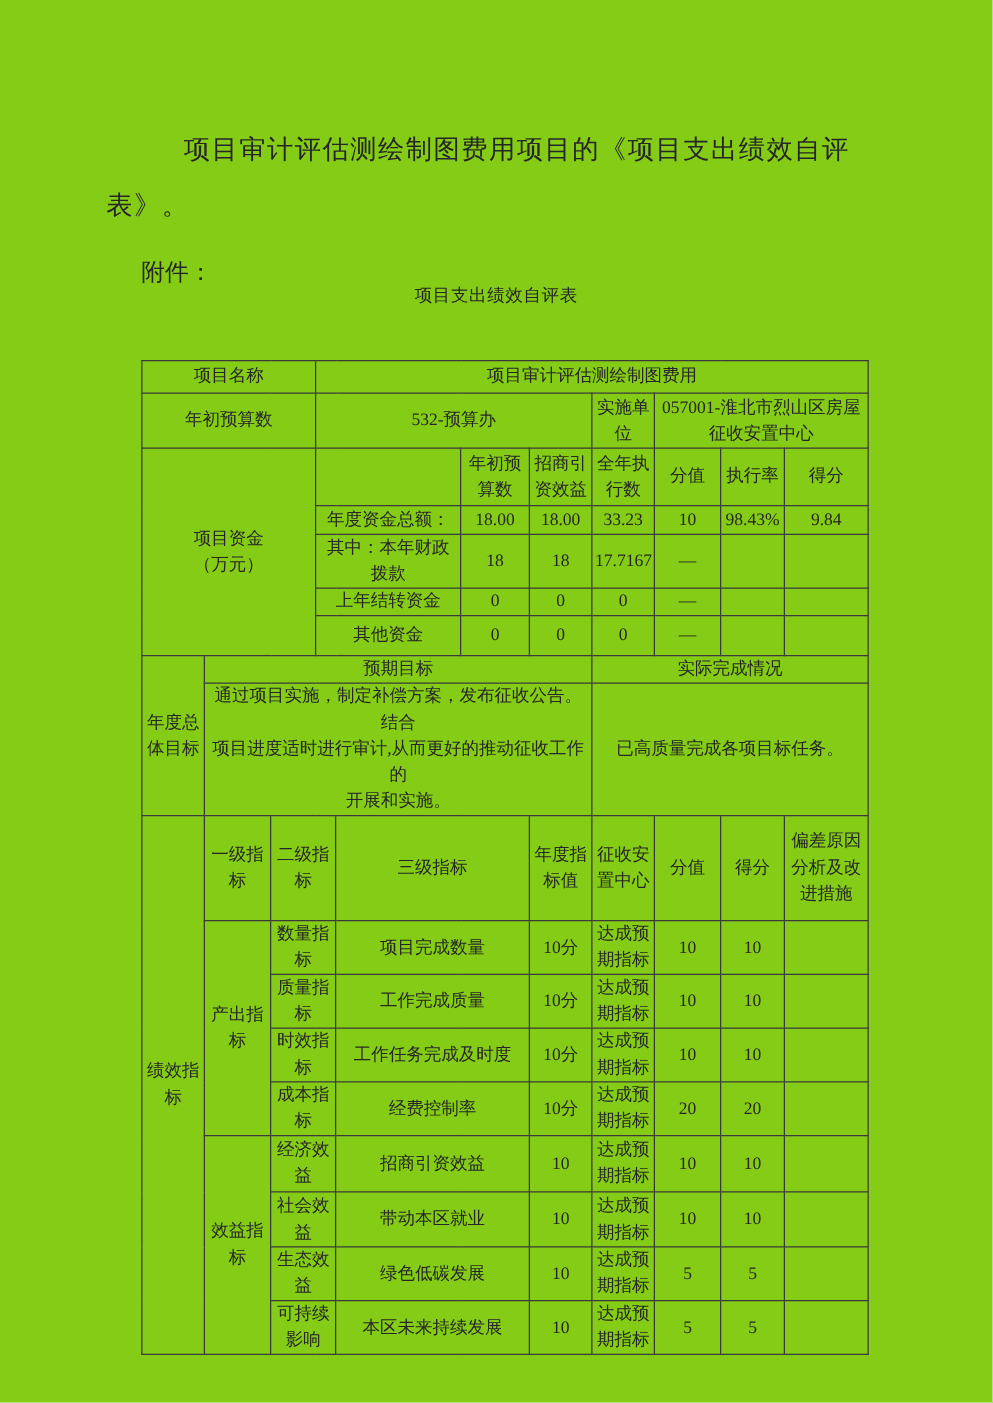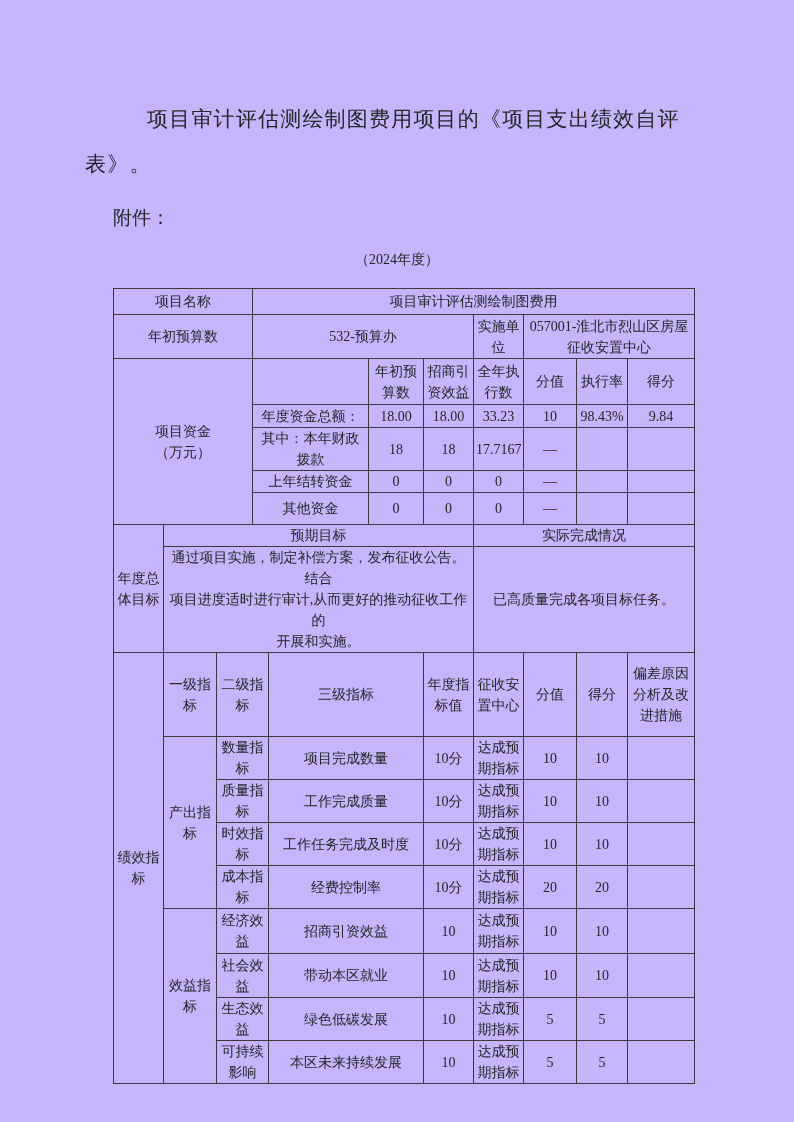--- a/index.html
+++ b/index.html
@@ -1,21 +1,21 @@
 <!DOCTYPE html>
 <html><head>
 <meta charset="utf-8">
 <style>
   * { box-sizing: border-box; margin: 0; padding: 0; }
   html, body { background: #e9e9e9; }
   .page {
     position: relative;
     width: 794px; height: 1122px;
     margin: 0 auto;
-    background: #c4b5fd;
+    background: #84cc16;
     font-family: "Liberation Serif", "DejaVu Serif", serif;
     color: #262626;
     overflow: hidden;
   }
   .heading {
     position: absolute; top: 97px; left: 85px; width: 606px;
     font-size: 21px; line-height: 45px; letter-spacing: 1.2px;
   }
   .heading .line1 { text-indent: 62px; }
   .attachment {
@@ -51,21 +51,21 @@
 <body>
 
 <div class="page">
 
   <div class="heading">
     <div class="line1">项目审计评估测绘制图费用项目的《项目支出绩效自评</div>
     <div class="line2">表》。</div>
   </div>
 
   <div class="attachment">附件：</div>
-  <div class="table-subtitle">（2024年度）</div>
+  <div class="table-title">项目支出绩效自评表</div>
 
   <table class="selfeval">
     <colgroup>
       <col style="width:50px">
         <col style="width:53px">
         <col style="width:36px">
       <col style="width:16px">
         <col style="width:100px">
         <col style="width:55px">
       <col style="width:50px">

